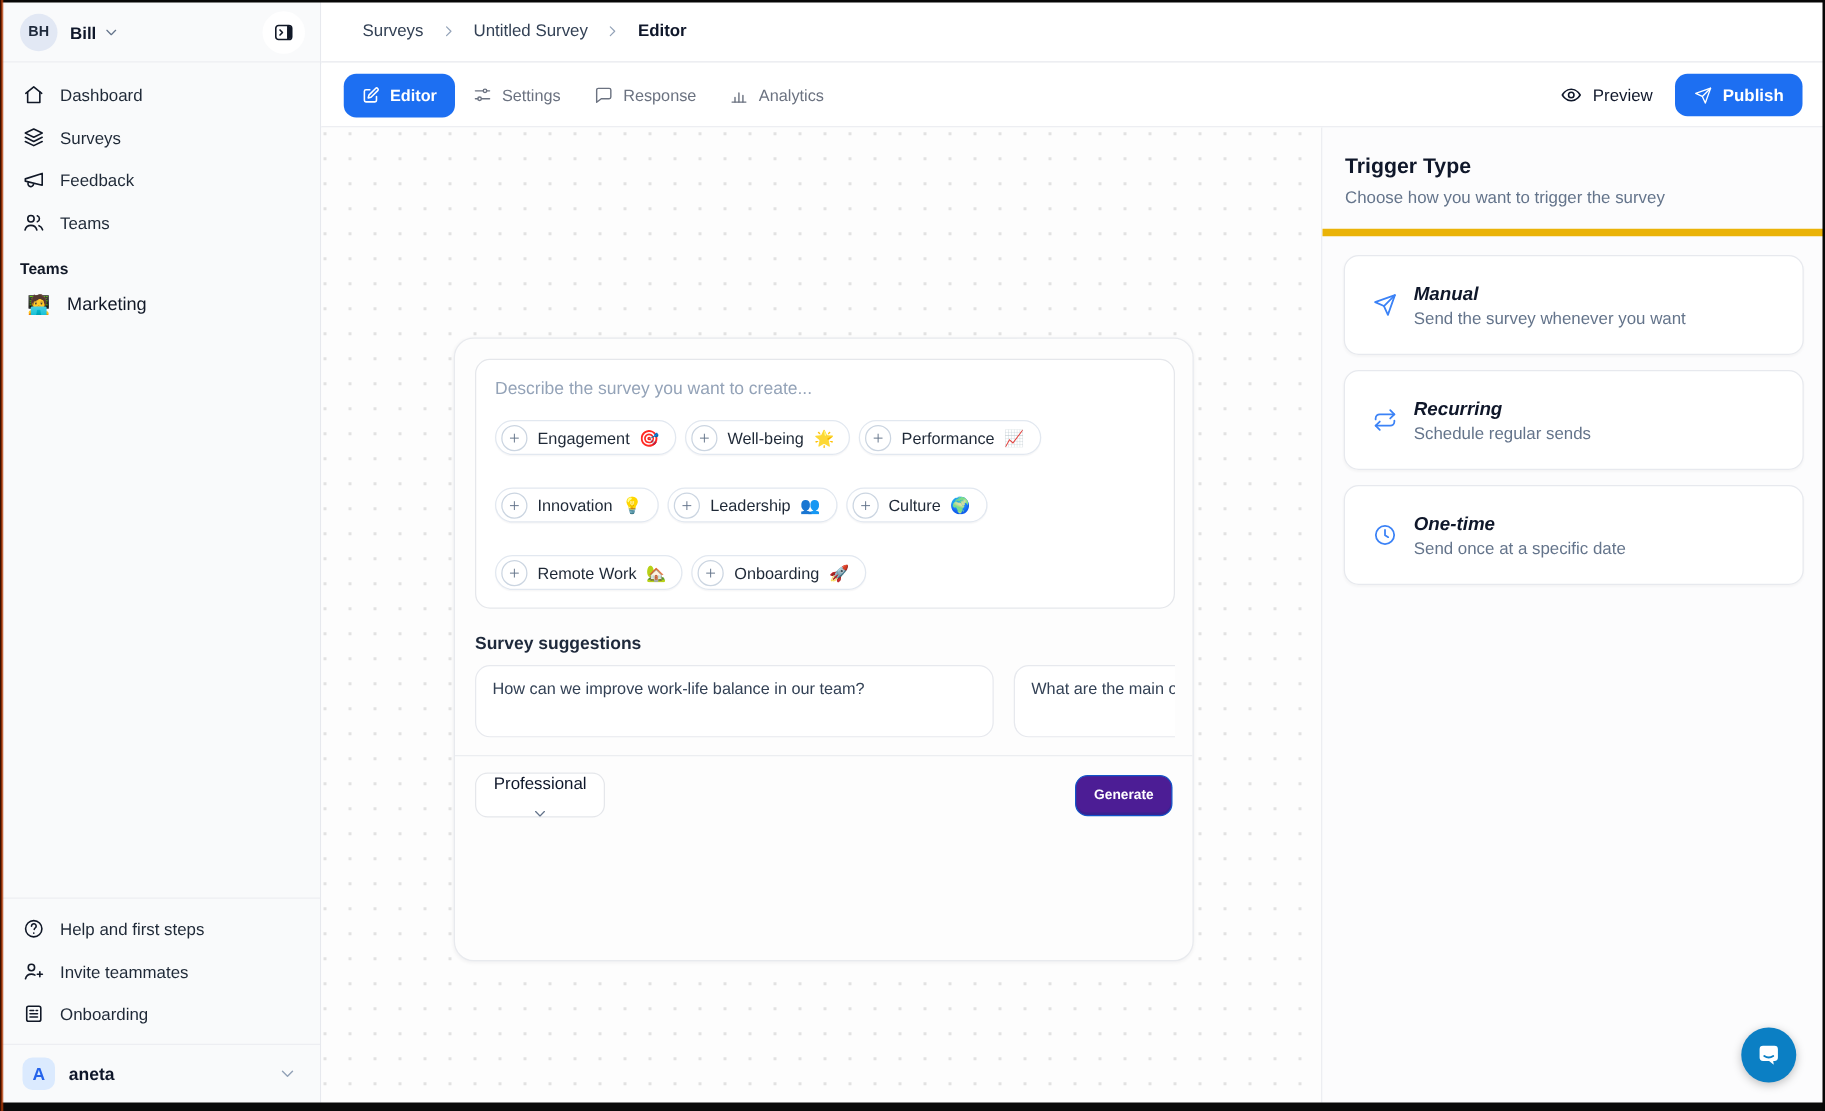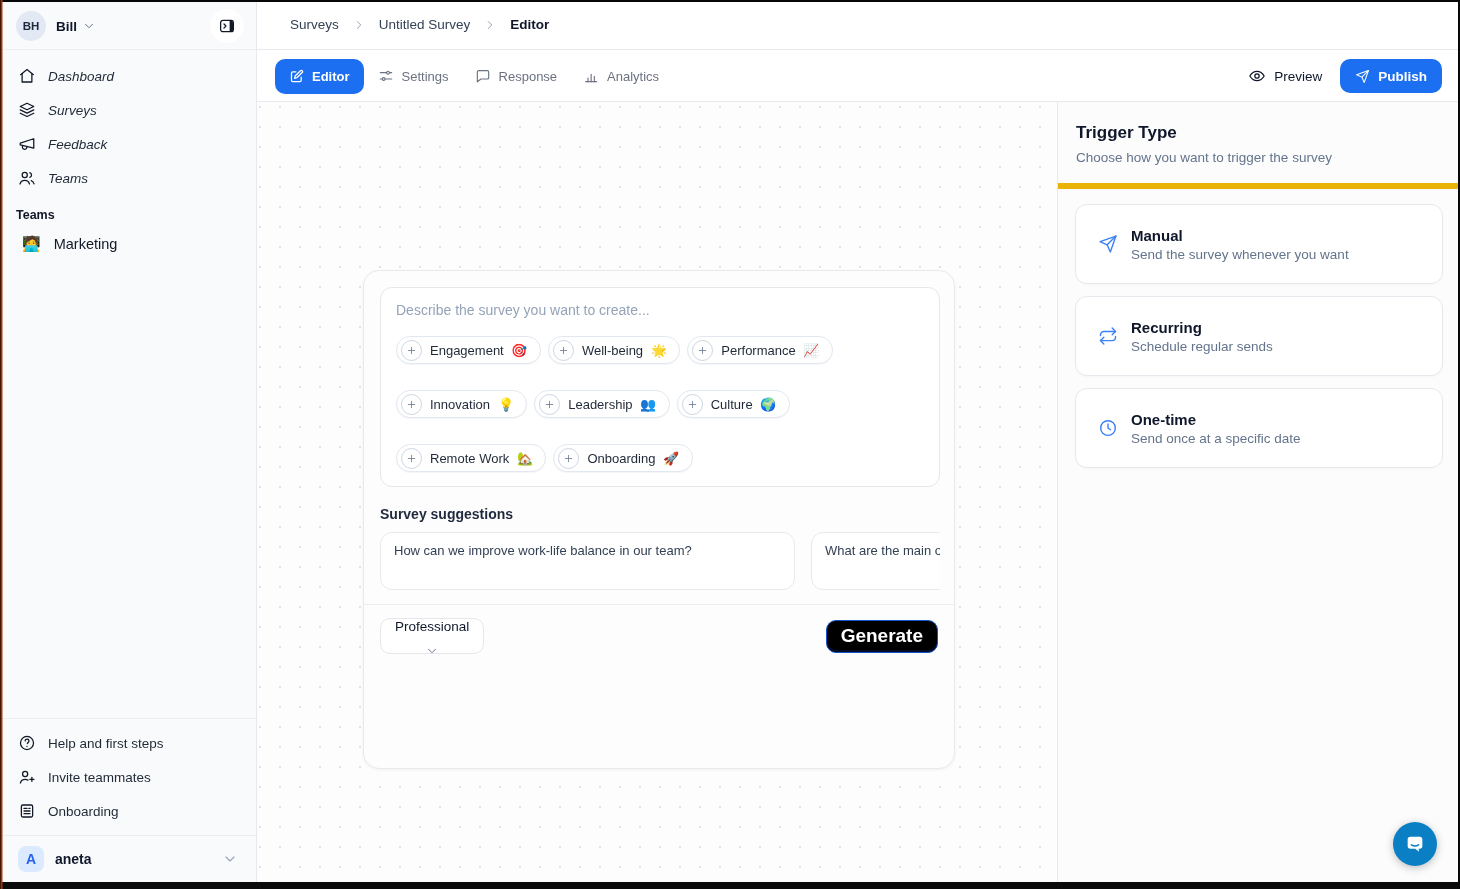--- a/index.html
+++ b/index.html
@@ -21,21 +21,21 @@
   
   .sidebar{position:absolute;left:0;top:0;bottom:7px;width:257px;background:#f9fafb;
     border-right:1px solid #e7e9ee;display:flex;flex-direction:column;}
   .sb-top{height:50px;flex:0 0 50px;border-bottom:1px solid #edeef2;display:flex;align-items:center;padding:3px 12px 0 16px;}
   .ws-avatar{width:30px;height:30px;border-radius:50%;background:#e2e8f4;color:#1e293b;
     font-size:11.5px;font-weight:700;display:flex;align-items:center;justify-content:center;}
   .ws-name{margin-left:10px;font-size:13.5px;font-weight:700;color:#0f172a;}
   .ws-chevron{margin-left:5px;color:#64748b;}
   .sb-collapse{margin-left:auto;width:34px;height:34px;border-radius:50%;background:#ffffff;
     display:flex;align-items:center;justify-content:center;color:#111827;cursor:pointer;}
-  .sb-nav{padding:9px 8px 0;font-style:italic;}
+  .sb-nav{padding:9px 8px 0;}
   .sb-item{height:34px;display:flex;align-items:center;gap:12px;padding:0 10px;border-radius:8px;
     font-size:13.5px;font-weight:500;color:#1f2937;cursor:pointer;}
   .sb-item .nico{color:#111827;}
   .sb-section{margin:13px 16px 4px;font-size:12.5px;font-weight:700;color:#111827;}
   .sb-team{height:32px;display:flex;align-items:center;gap:13px;padding:0 10px 0 14px;margin:2px 8px;
     border-radius:8px;font-size:14.5px;font-weight:500;color:#111827;cursor:pointer;}
   .sb-team .emoji{font-size:15px;}
   .sb-bottom{margin-top:auto;border-top:1px solid #edeef2;padding:7px 8px 0;}
   .sb-divider2{border-top:1px solid #edeef2;margin:7px -8px 0;}
   .sb-account{height:46px;display:flex;align-items:center;gap:11px;padding:0 10px;cursor:pointer;}
@@ -84,33 +84,33 @@
   .sugg-row{display:flex;gap:16px;width:560px;overflow:hidden;}
   .sugg-card{flex:0 0 415px;height:58px;background:#fff;border:1px solid #e7e9ee;border-radius:12px;
     padding:10px 13px;cursor:pointer;}
   .sugg-text{font-size:13px;color:#334155;white-space:nowrap;overflow:hidden;}
   .gen-footer{margin:14px -16px 0;border-top:1px solid #eceef1;padding:13px 16px 0;
     display:flex;align-items:center;justify-content:space-between;}
   .tone-select{height:36px;display:flex;align-items:center;gap:10px;padding:0 14px;border-radius:10px;
     background:#fff;border:1px solid #e5e7eb;font-size:13.5px;font-weight:500;color:#0f172a;cursor:pointer;flex-direction:column;}
   .tone-select .tchev{color:#64748b;}
   .generate-btn{height:33px;display:flex;align-items:center;padding:0 14px;border-radius:10px;
-    background:#000000;border:1px solid #1254c8;box-shadow:inset 0 -2px 0 rgba(9,46,140,.28);
-    color:#fff;font-size:19px;font-weight:700;cursor:pointer;}
+    background:#4c1d95;border:1px solid #1254c8;box-shadow:inset 0 -2px 0 rgba(9,46,140,.28);
+    color:#fff;font-size:11px;font-weight:700;cursor:pointer;}
 
   
   .trigger-panel{position:absolute;right:0;top:102px;width:402px;bottom:7px;background:#fcfcfd;}
   .tp-header{padding:21px 18px 18px;border-bottom:6px solid #eab308;}
   .tp-title{font-size:17px;font-weight:700;color:#0f172a;}
   .tp-subtitle{margin-top:7px;font-size:13.5px;color:#64748b;}
   .tp-cards{padding:15px 17px;display:flex;flex-direction:column;gap:12px;}
   .tp-card{height:80px;background:#fff;border:1px solid #e7e9ee;border-radius:12px;
     display:flex;align-items:center;gap:13px;padding:0 22px;cursor:pointer;box-shadow:0 1px 2px rgba(16,24,40,.03);}
   .tp-ico{color:#3b82f6;flex:0 0 auto;}
-  .tp-card-title{font-size:15px;font-weight:700;color:#0f172a;}
+  .tp-card-title{font-size:15px;font-weight:700;color:#0f172a;font-style:italic;}
   .tp-card-desc{margin-top:3px;font-size:13.5px;color:#64748b;}
 
   
   .intercom{position:absolute;left:1393px;top:822px;width:44px;height:44px;border-radius:50%;
     background:#0b7fc4;box-shadow:0 2px 8px rgba(0,0,0,.25);display:flex;align-items:center;justify-content:center;
     cursor:pointer;z-index:40;}
 </style>
 </head>
 <body>
 

